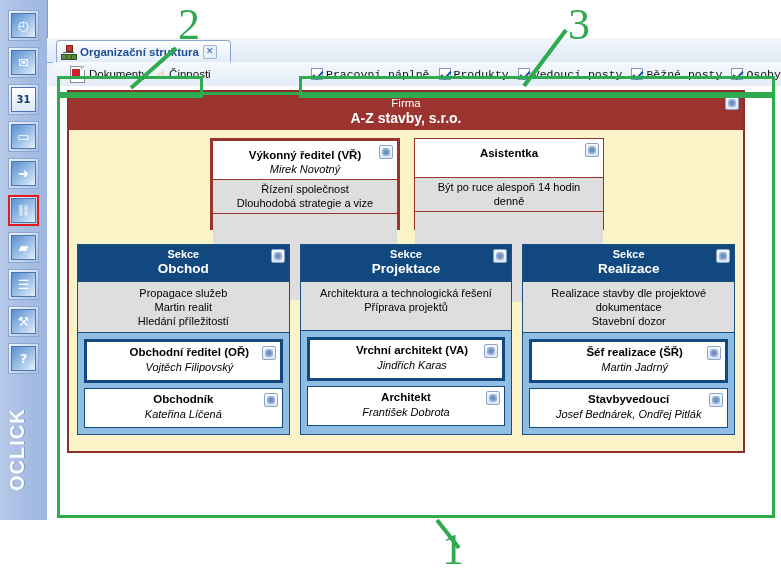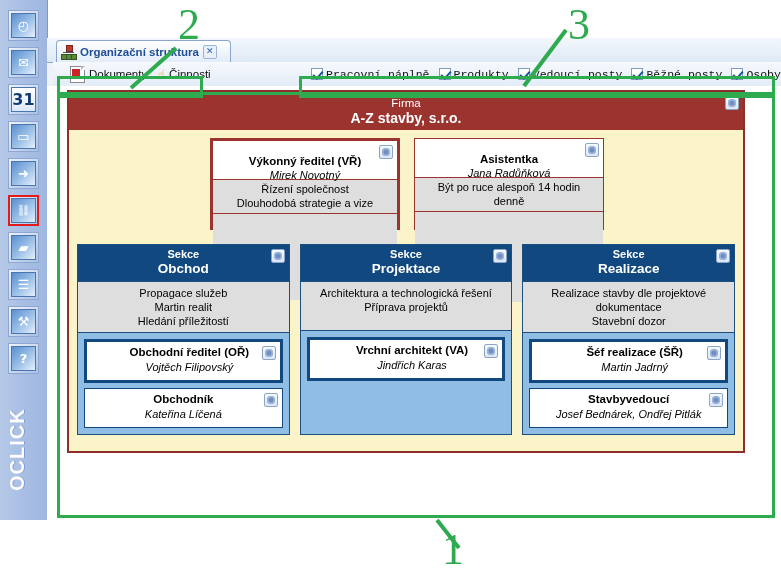--- a/index.html
+++ b/index.html
@@ -159,21 +159,21 @@
     box-shadow:0 0 0 1.5px #9fb6da inset;
   }
   .gear.tr{right:4px;top:4px;}
   
   #toprow{position:relative;height:104px;}
   .mgr{
     position:absolute;box-sizing:border-box;
   }
   #mgr-vr{left:141px;top:8px;width:190px;height:92px;border:3px solid #9b332f;background:#ffffff;}
   #mgr-as{left:345px;top:8px;width:190px;height:92px;border:1px solid #9b332f;background:#ffffff;}
-  .mgr .head{position:relative;height:38px;background:#ffffff;text-align:center;padding-top:13px;box-sizing:border-box;}
+  .mgr .head{position:relative;height:38px;background:#ffffff;text-align:center;padding-top:7px;box-sizing:border-box;}
   .mgr .head .t{font-weight:bold;font-size:11.5px;line-height:14px;}
   .mgr .head .n{font-style:italic;font-size:11px;line-height:14px;}
   .mgr .body{
     background:#dedede;border-top:1px solid #9b332f;
     text-align:center;font-size:11px;line-height:13.5px;
     padding:3px 13px;box-sizing:border-box;
   }
   #mgr-vr .body{height:34px;}
   #mgr-as .body{height:34px;}
   .mgr .foot{background:#dedede;border-top:1px solid #9b332f;height:100%;}
@@ -220,21 +220,21 @@
 <body>
 
 <div id="sidebar">
   <div class="side-icon" style="top:10px">
       <div class="gbox">◴</div>
     </div>
   <div class="side-icon" style="top:47px">
       <div class="gbox">✉</div>
     </div>
   <div class="side-icon" style="top:84px">
-      <div class="gbox" style="font-size:16px;font-weight:bold;color:#123c6e;background:linear-gradient(to bottom,#ffffff 0%,#dde9f8 100%)">31</div>
+      <div class="gbox" style="font-size:10px;font-weight:bold;color:#123c6e;background:linear-gradient(to bottom,#ffffff 0%,#dde9f8 100%)">31</div>
     </div>
   <div class="side-icon" style="top:121px">
       <div class="gbox">▭</div>
     </div>
   <div class="side-icon" style="top:158px">
       <div class="gbox">➜</div>
     </div>
   <div class="side-icon selected" style="top:195px">
       <div class="gbox" style="font-size:11px">⛓</div>
     </div>
@@ -329,21 +329,20 @@
           <div class="body">
             <div>Řízení společnost</div>
             <div>Dlouhodobá strategie a vize</div>
           </div>
           <div class="foot"></div>
         </div>
 
         <div class="mgr" id="mgr-as">
           <div class="head">
             <div class="t">Asistentka</div>
-            <div class="n">Jana Radůňková</div>
             <span class="gear tr"></span>
           </div>
           <div class="body">
             <div>Být po ruce alespoň 14 hodin denně</div>
           </div>
           <div class="foot"></div>
         </div>
       </div>
 
       <div id="sections">
@@ -382,20 +381,25 @@
           <div class="sdesc">
             <div>Architektura a technologická řešení</div>
             <div>Příprava projektů</div>
           </div>
           <div class="slot">
             <div class="role lead">
               <div class="t">Vrchní architekt (VA)</div>
               <div class="n">Jindřich Karas</div>
               <span class="gear tr"></span>
             </div>
+            <div class="role plain">
+              <div class="t">Architekt</div>
+              <div class="n">František Dobrota</div>
+              <span class="gear tr"></span>
+            </div>
           </div>
         </div>
 
         <div class="sect">
           <div class="shead">
             <div class="s1">Sekce</div>
             <div class="s2">Realizace</div>
             <span class="gear tr"></span>
           </div>
           <div class="sdesc">

